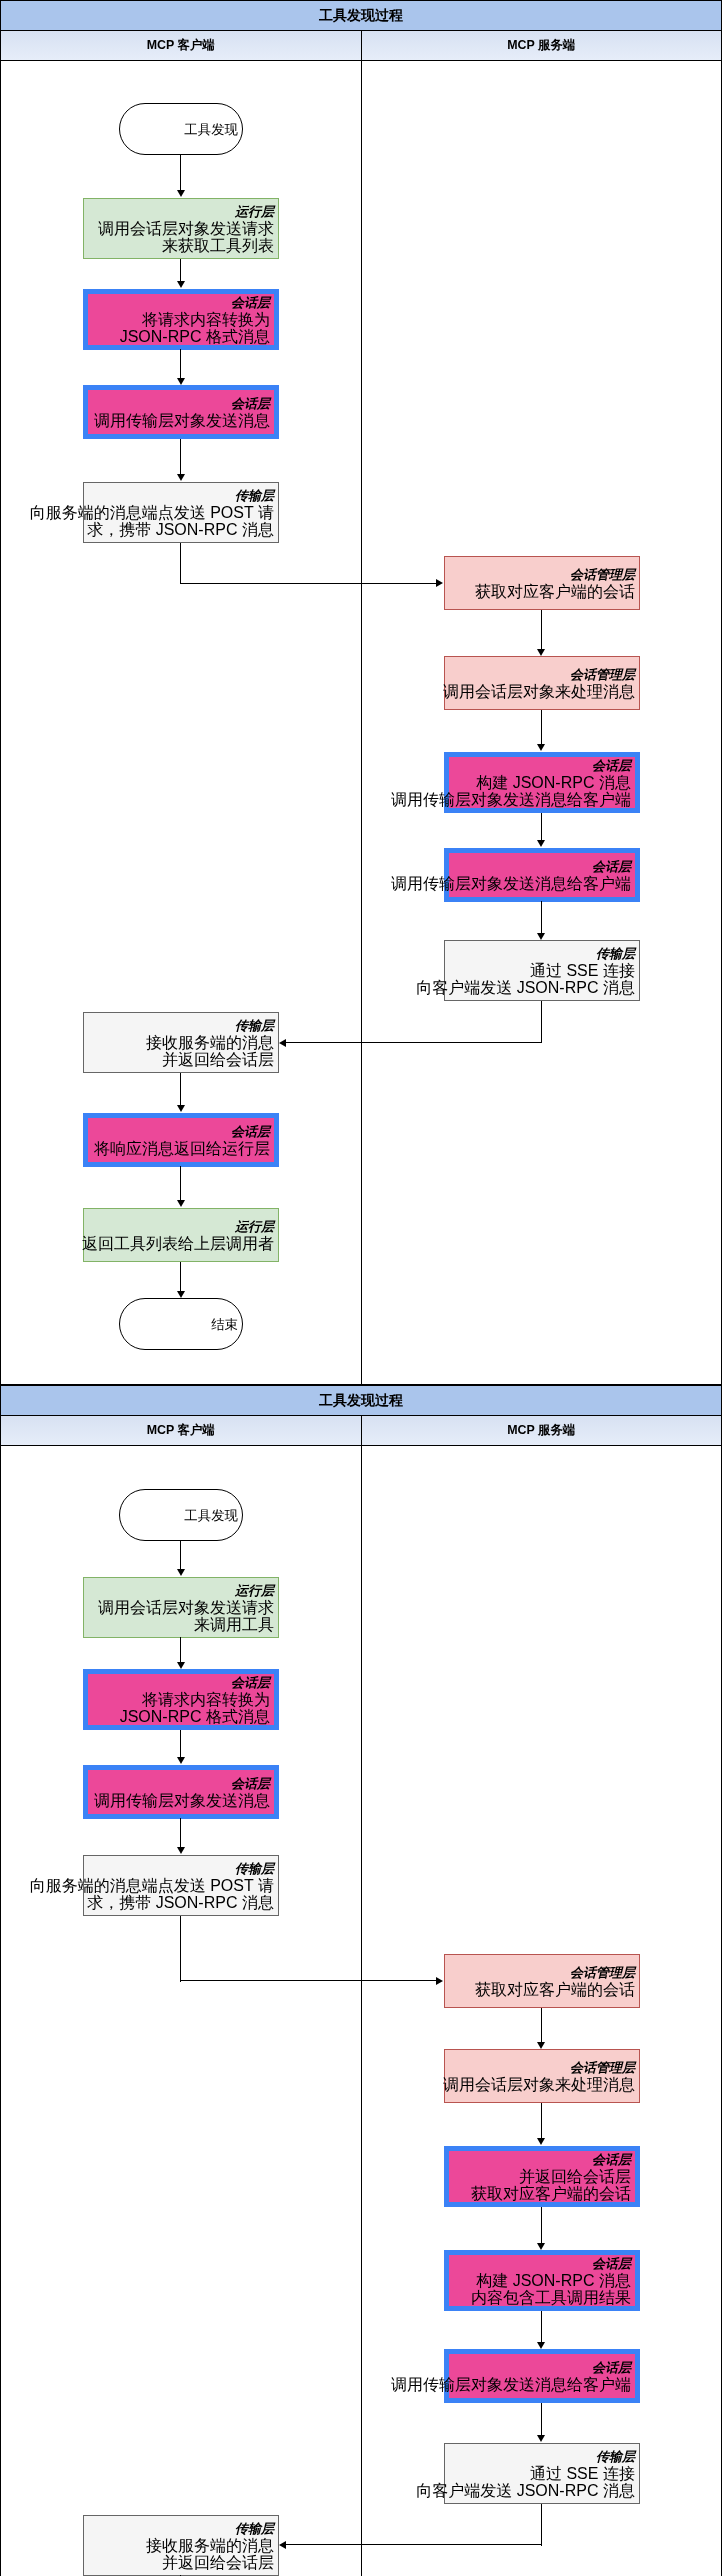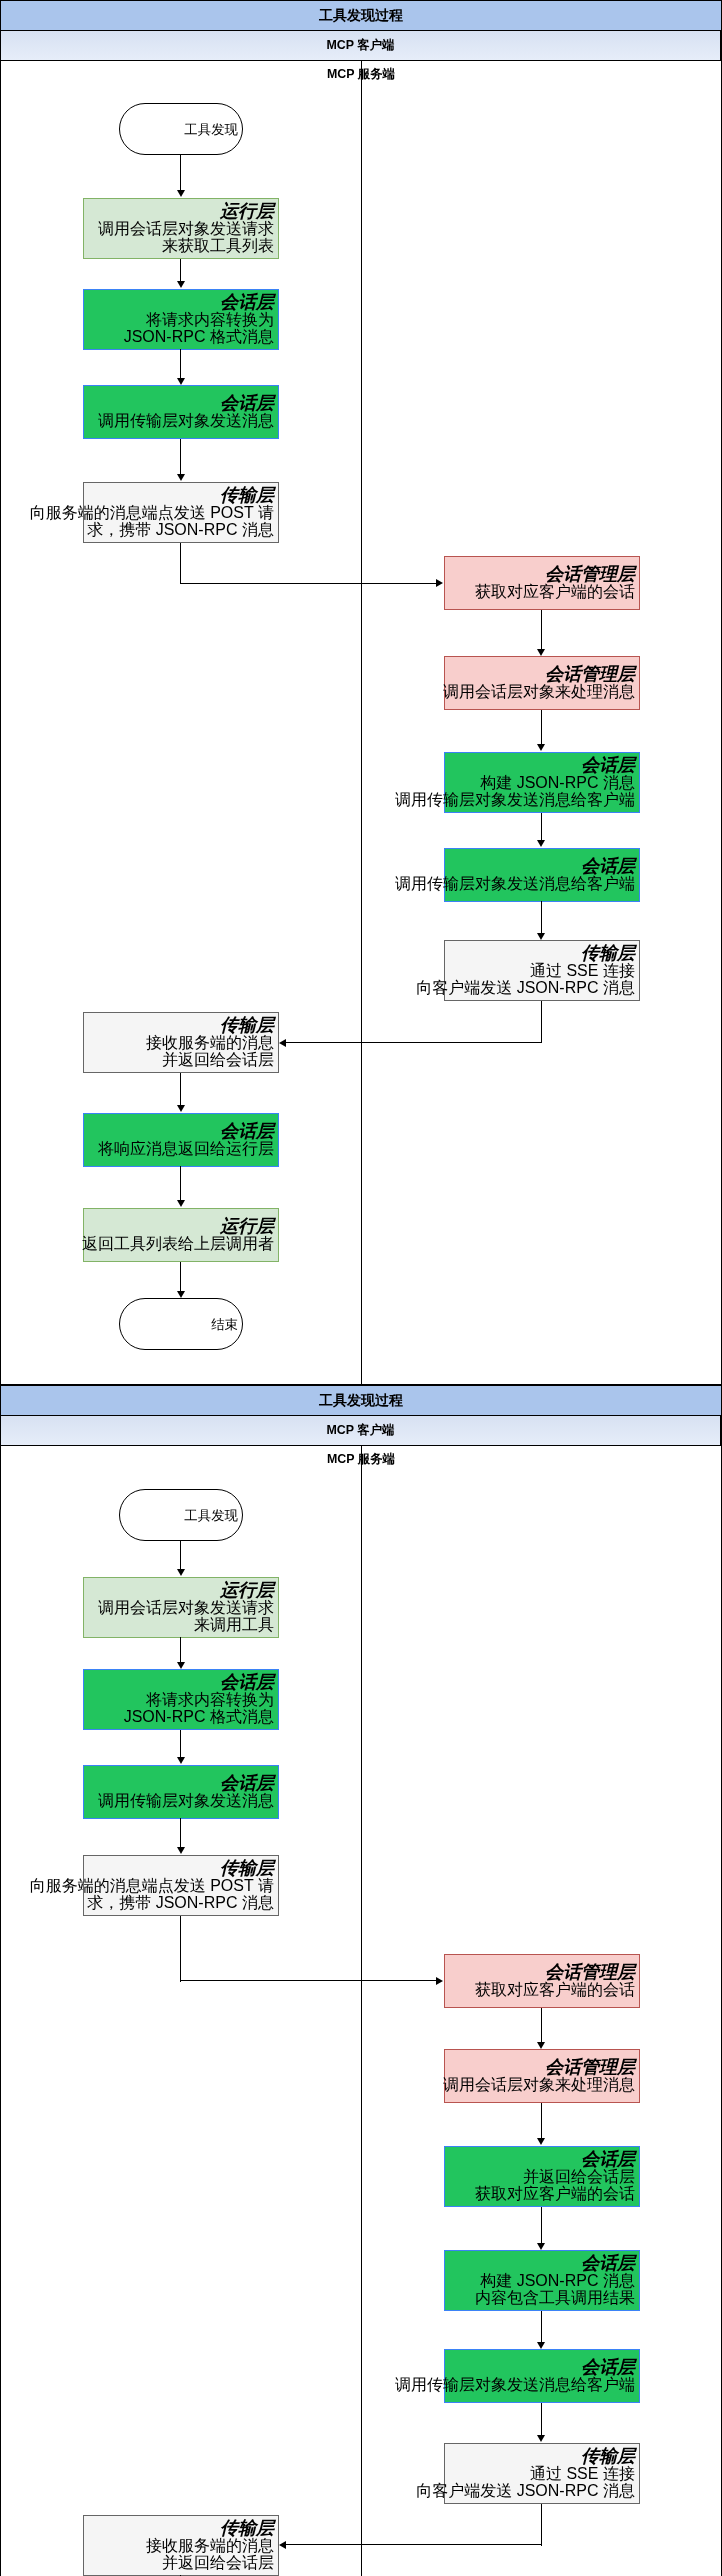--- a/index.html
+++ b/index.html
@@ -5,34 +5,34 @@
   html,body{margin:0;padding:0;background:#ffffff;}
   #page{position:relative;width:722px;height:2866px;background:#ffffff;
         font-family:"Liberation Sans", sans-serif;color:#000;overflow:hidden;}
 
   
   .dg-table{position:absolute;left:0;width:722px;display:flex;flex-direction:column;
             border:1.5px solid #000;box-sizing:border-box;background:#fff;}
   .dg-title{height:29px;line-height:29px;text-align:center;font-weight:bold;font-size:14px;
             background:#aac5ec;border-bottom:1.5px solid #000;}
   .dg-header{height:29px;display:flex;border-bottom:1.5px solid #000;
-             background:linear-gradient(#d7e1f2,#e6edf9);flex-direction:column;}
+             background:linear-gradient(#d7e1f2,#e6edf9);}
   .lane-h{flex:1;line-height:29px;text-align:center;font-weight:bold;font-size:12.4px;}
   .lane-h.left{border-right:1.5px solid #000;}
   .dg-body{flex:1;display:flex;}
   .dg-body .half{flex:1;}
   .dg-body .half.left{border-right:1.5px solid #000;}
 
   
   .node{position:absolute;box-sizing:border-box;display:flex;flex-direction:column;
         justify-content:center;align-items:flex-end;text-align:center;padding:2.1px 4.1px;}
-  .node .ntitle{font-weight:bold;font-style:italic;font-size:18px;line-height:17.5px;}
+  .node .ntitle{font-weight:bold;font-style:italic;font-size:13px;line-height:17.5px;}
   .node .nline{font-size:16px;line-height:17px;white-space:nowrap;}
   .node.green {background:#d5e8d4;border:1px solid #82b366;}
-  .node.orange{background:#22c55e;border:1px solid #3b82f6;}
+  .node.orange{background:#ec4899;border:5px solid #3b82f6;}
   .node.pink  {background:#f8cecc;border:1px solid #b85450;}
   .node.gray  {background:#f5f5f5;border:1px solid #666666;}
   .node.terminator{background:#ffffff;border:1px solid #000;border-radius:27px;}
   .node.terminator .nline{font-size:13.4px;}
 
   
   .seg{position:absolute;background:#000;}
   .ah{position:absolute;width:0;height:0;}
   .ah.down {border-left:4.1px solid transparent;border-right:4.1px solid transparent;border-top:7.7px solid #000;}
   .ah.right{border-top:4.1px solid transparent;border-bottom:4.1px solid transparent;border-left:7.7px solid #000;}

